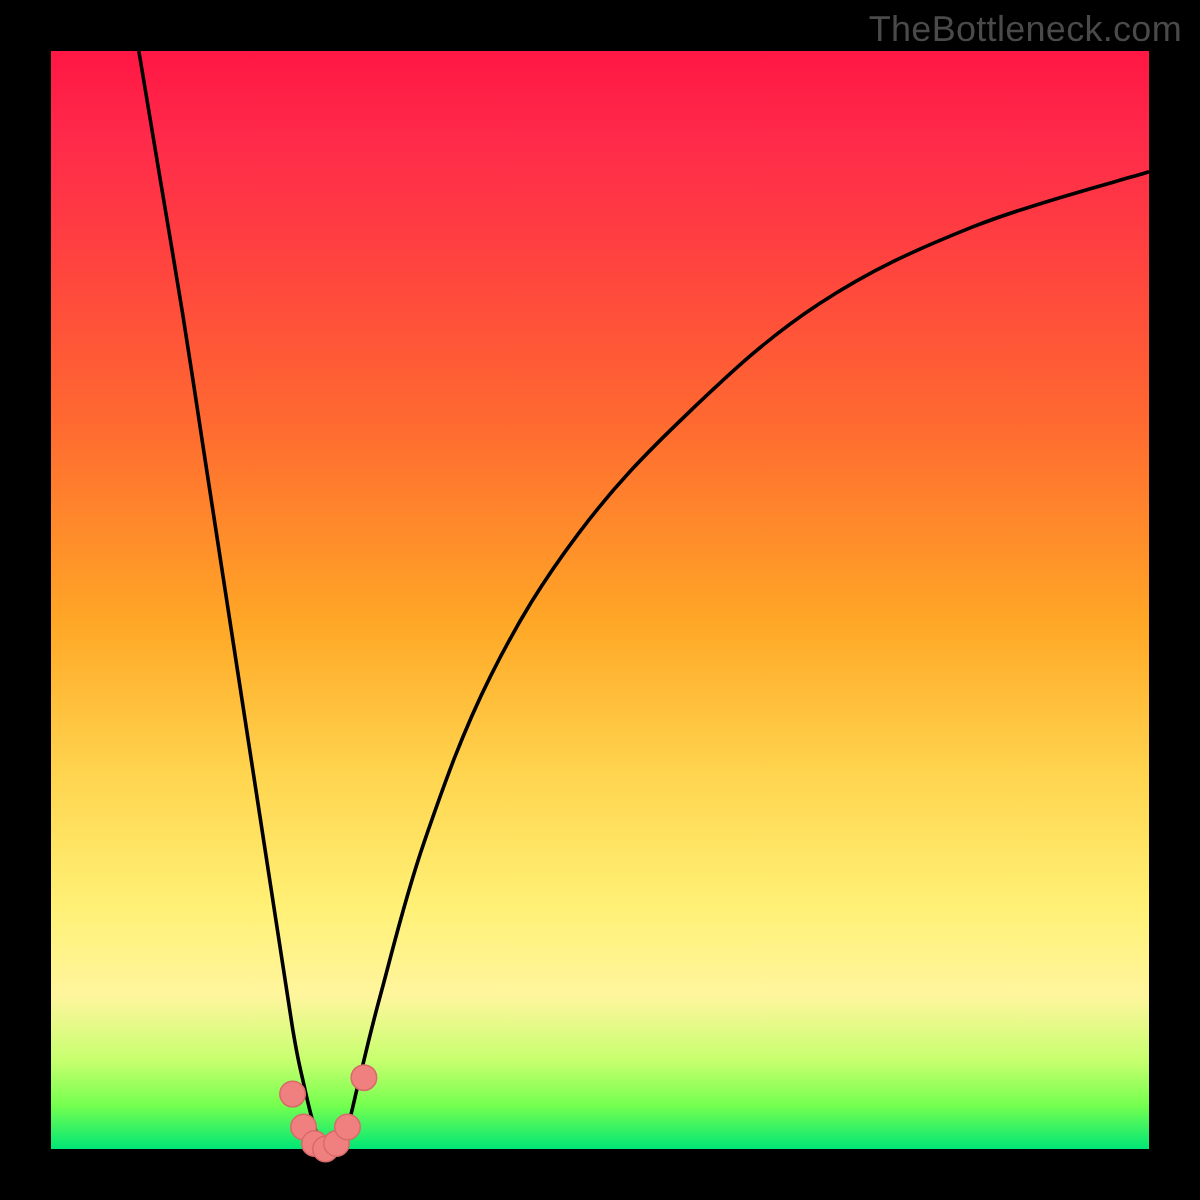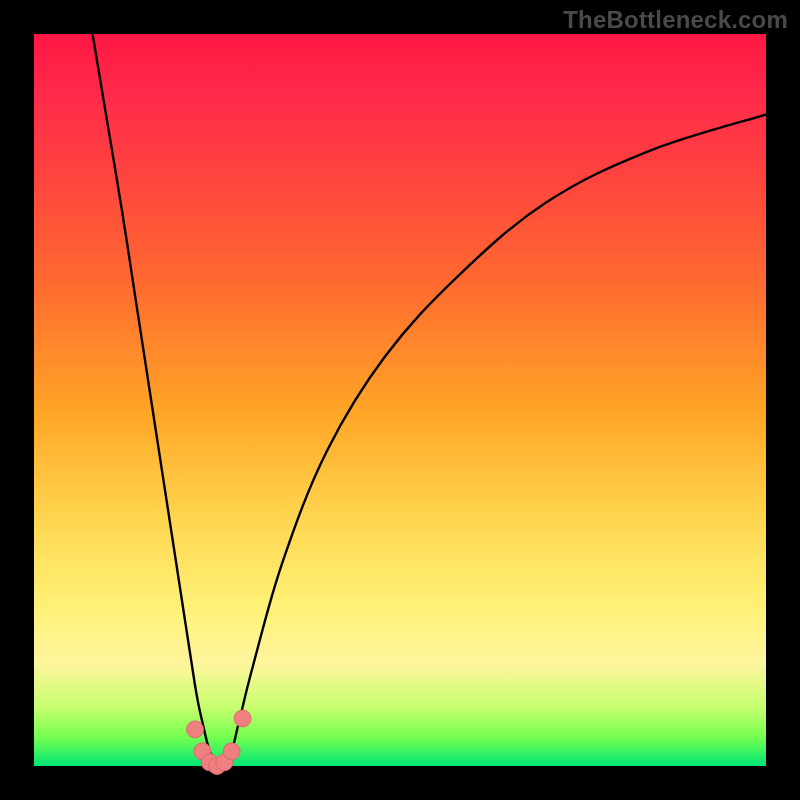--- a/index.html
+++ b/index.html
@@ -41,21 +41,21 @@
       #00e676 100%
     );
   }
   .watermark {
     position: absolute;
     top: 6px;
     right: 12px;
     color: #4a4a4a;
     font-size: 24px;
     letter-spacing: 0.2px;
-    font-weight: 700;
+    font-weight: 400;
   }
   svg.curve {
     position: absolute;
     left: 0;
     top: 0;
     width: 732px;
     height: 732px;
     overflow: visible;
   }
 </style>

